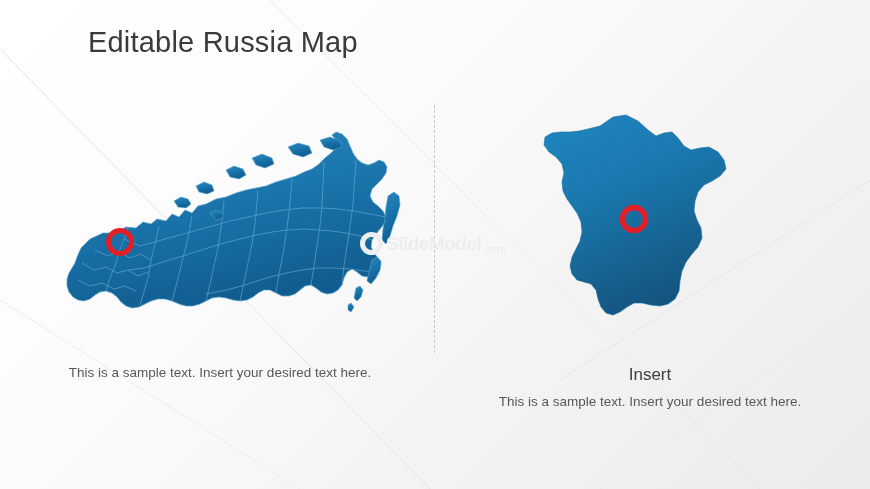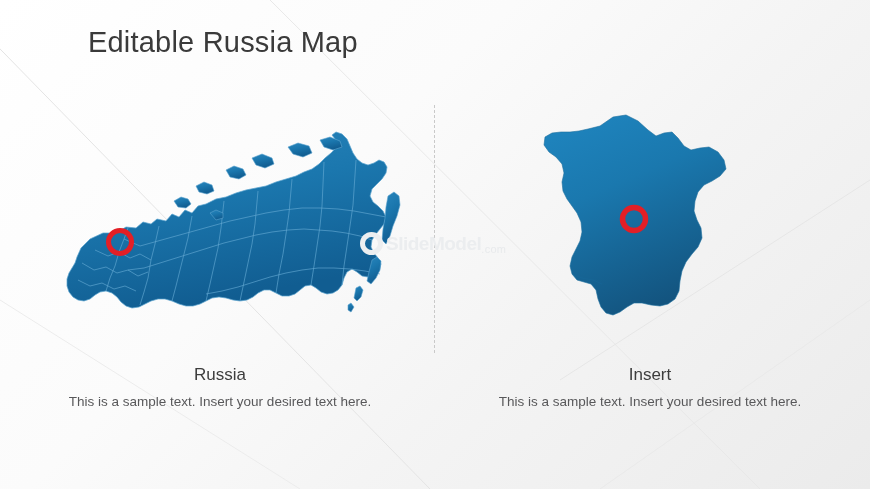--- a/index.html
+++ b/index.html
@@ -196,21 +196,20 @@
           <path d="M328 205 L331 203 L334 207 L331 212 L328 210 Z"></path>
         </g>
 
         <g>
           <circle cx="100" cy="142" r="11.5" fill="none" stroke="#e21f26" stroke-width="5"></circle>
         </g>
       </svg>
     </div>
 
     <div class="caption">
-      <div class="caption-title">Russia</div>
       <div class="caption-body">This is a sample text. Insert your desired text here.</div>
     </div>
   </div>
 
   <div class="panel" id="panel-moscow">
     <div class="map-area">
       <svg class="map-svg" viewBox="0 0 400 255" preserveAspectRatio="xMidYMid meet">
         <defs>
           <linearGradient id="gradMoscow" x1="0.1" y1="0" x2="0.5" y2="1">
             <stop offset="0%" stop-color="#1f85bf"></stop>

